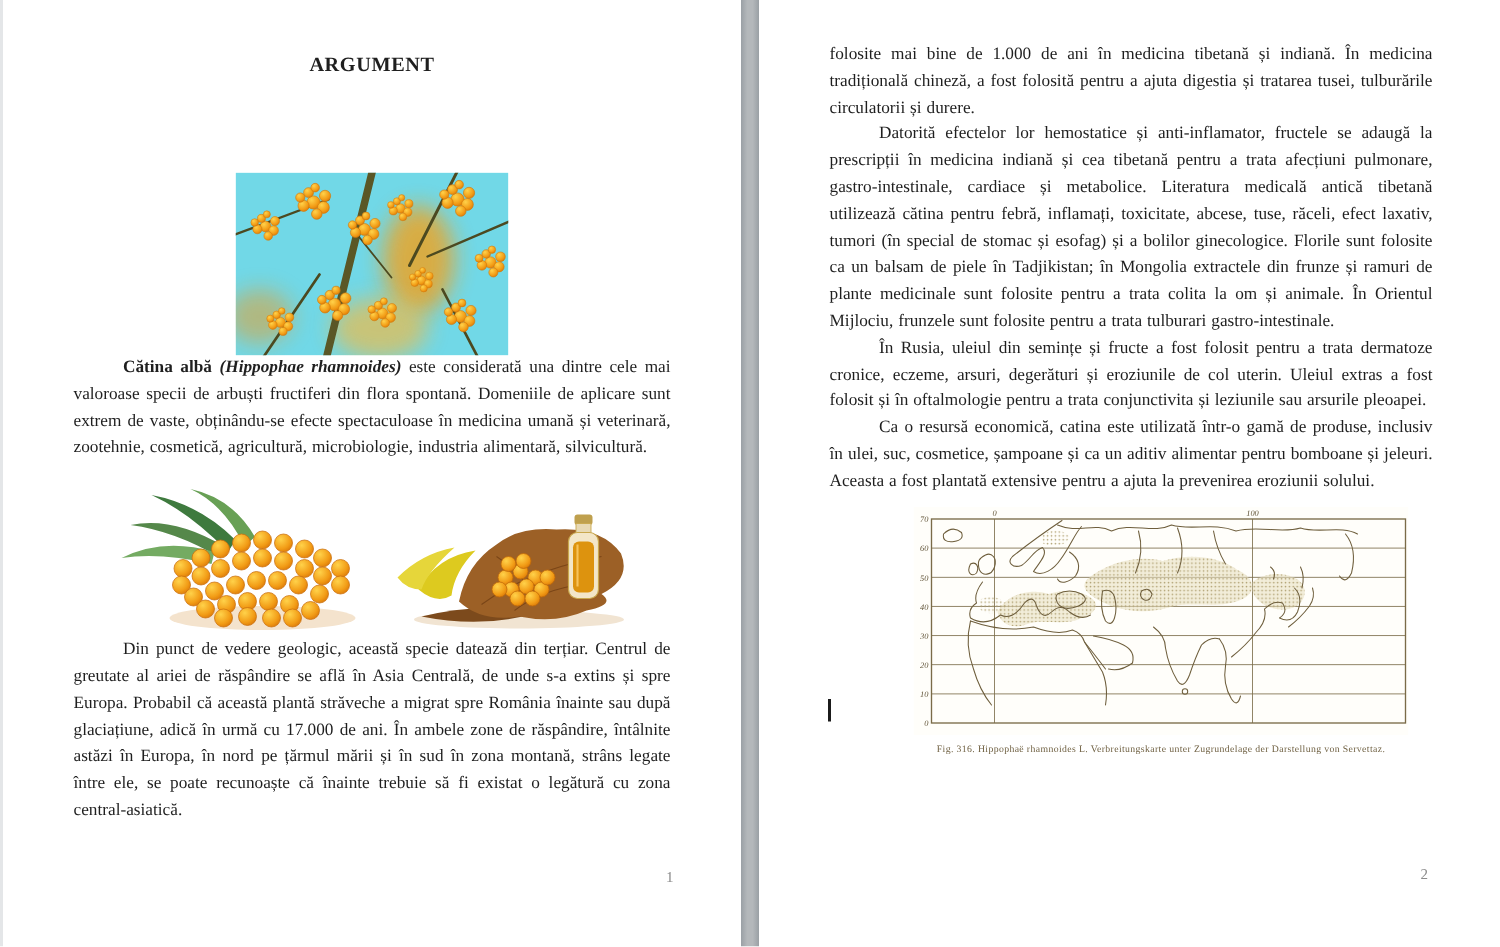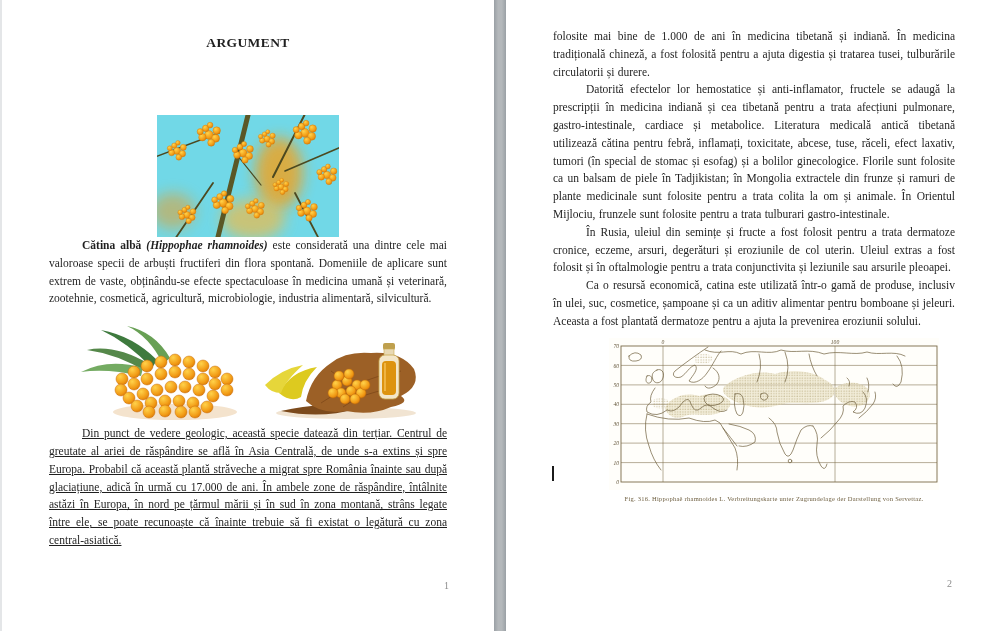--- a/index.html
+++ b/index.html
@@ -17,21 +17,21 @@
   .doc-title{margin:35px 0 0 0;text-align:center;font-weight:bold;font-size:13.5px;letter-spacing:.4px;}
   .para{margin:0;font-size:11.5px;line-height:17.8px;text-align:justify;text-indent:33px;
         word-spacing:.4px;}
   .para.noindent{text-indent:0;}
   .bi{font-style:italic;}
   .photo1-wrap{width:182px;height:122px;margin:64px auto 0 auto;overflow:hidden;}
   .p1-para1{}
   .photo-row{display:flex;align-items:flex-end;margin-top:16px;height:97px;}
   .photo2-wrap{width:171px;height:97px;margin-left:28px;}
   .photo3-wrap{width:175px;height:80px;margin-left:3px;}
-  .p1-para2{margin-top:4px;text-decoration:underline;}
+  .p1-para2{margin-top:4px;}
   .page-num{position:absolute;font-size:10px;color:#8c8c8c;}
   .pn1{left:442px;top:580px;}
   .pn2{left:441px;top:578px;}
   .figure{margin:7px 0 0 56px;width:330px;}
   .fig-caption{width:330px;text-align:center;font-size:6.5px;color:#6e5f40;
                letter-spacing:.25px;margin-top:1px;line-height:8px;}
   .text-cursor{position:absolute;left:46px;top:466px;width:1.5px;height:15px;background:#1b1b1b;}
   svg text{font-family:"Liberation Serif","DejaVu Serif",serif;}
   .maplab{font-size:5.6px;font-style:italic;fill:#5f5236;}
 </style>
@@ -200,21 +200,21 @@
     <div class="page-num pn1">1</div>
   </div>
 
   <div class="page-gap"></div>
 
   <div class="page page2">
     <div class="content2">
       <p class="para noindent" style="margin-top:28px">folosite mai bine de 1.000 de ani în medicina tibetană și indiană. În medicina tradițională chineză, a fost folosită pentru a ajuta digestia și tratarea tusei, tulburările circulatorii și durere.</p>
       <p class="para">Datorită efectelor lor hemostatice și anti-inflamator, fructele se adaugă la prescripții în medicina indiană și cea tibetană pentru a trata afecțiuni pulmonare, gastro-intestinale, cardiace și metabolice. Literatura medicală antică tibetană utilizează cătina pentru febră, inflamați, toxicitate, abcese, tuse, răceli, efect laxativ, tumori (în special de stomac și esofag) și a bolilor ginecologice. Florile sunt folosite ca un balsam de piele în Tadjikistan; în Mongolia extractele din frunze și ramuri de plante medicinale sunt folosite pentru a trata colita la om și animale. În Orientul Mijlociu, frunzele sunt folosite pentru a trata tulburari gastro-intestinale.</p>
       <p class="para">În Rusia, uleiul din semințe și fructe a fost folosit pentru a trata dermatoze cronice, eczeme, arsuri, degerături și eroziunile de col uterin. Uleiul extras a fost folosit și în oftalmologie pentru a trata conjunctivita și leziunile sau arsurile pleoapei.</p>
-      <p class="para">Ca o resursă economică, catina este utilizată într-o gamă de produse, inclusiv în ulei, suc, cosmetice, șampoane și ca un aditiv alimentar pentru bomboane și jeleuri. Aceasta a fost plantată dermatoze pentru a ajuta la prevenirea eroziunii solului.</p>
+      <p class="para">Ca o resursă economică, catina este utilizată într-o gamă de produse, inclusiv în ulei, suc, cosmetice, șampoane și ca un aditiv alimentar pentru bomboane și jeleuri. Aceasta a fost plantată extensive pentru a ajuta la prevenirea eroziunii solului.</p>
 
       <div class="figure">
         <svg viewBox="0 0 330 152" width="330" height="152">
           <rect width="330" height="152" fill="#fffefa"></rect>
 
           <g stroke="#7a6b48" stroke-width=".55">
             <rect x="12" y="8" width="316" height="136" fill="none" stroke-width=".9"></rect>
             <line x1="12" y1="27.4" x2="328" y2="27.4"></line>
               <line x1="12" y1="46.9" x2="328" y2="46.9"></line>
             <line x1="12" y1="66.3" x2="328" y2="66.3"></line>

